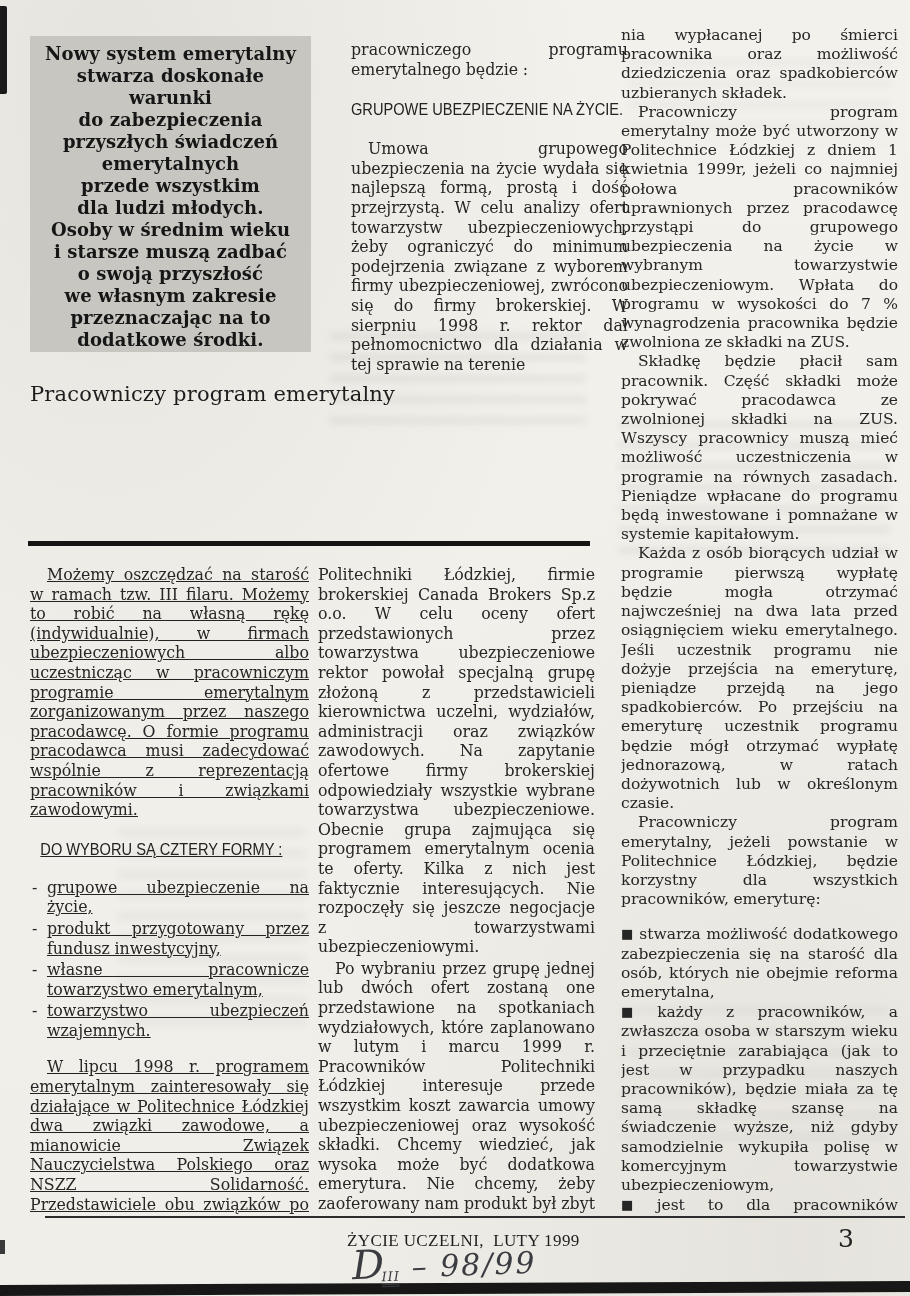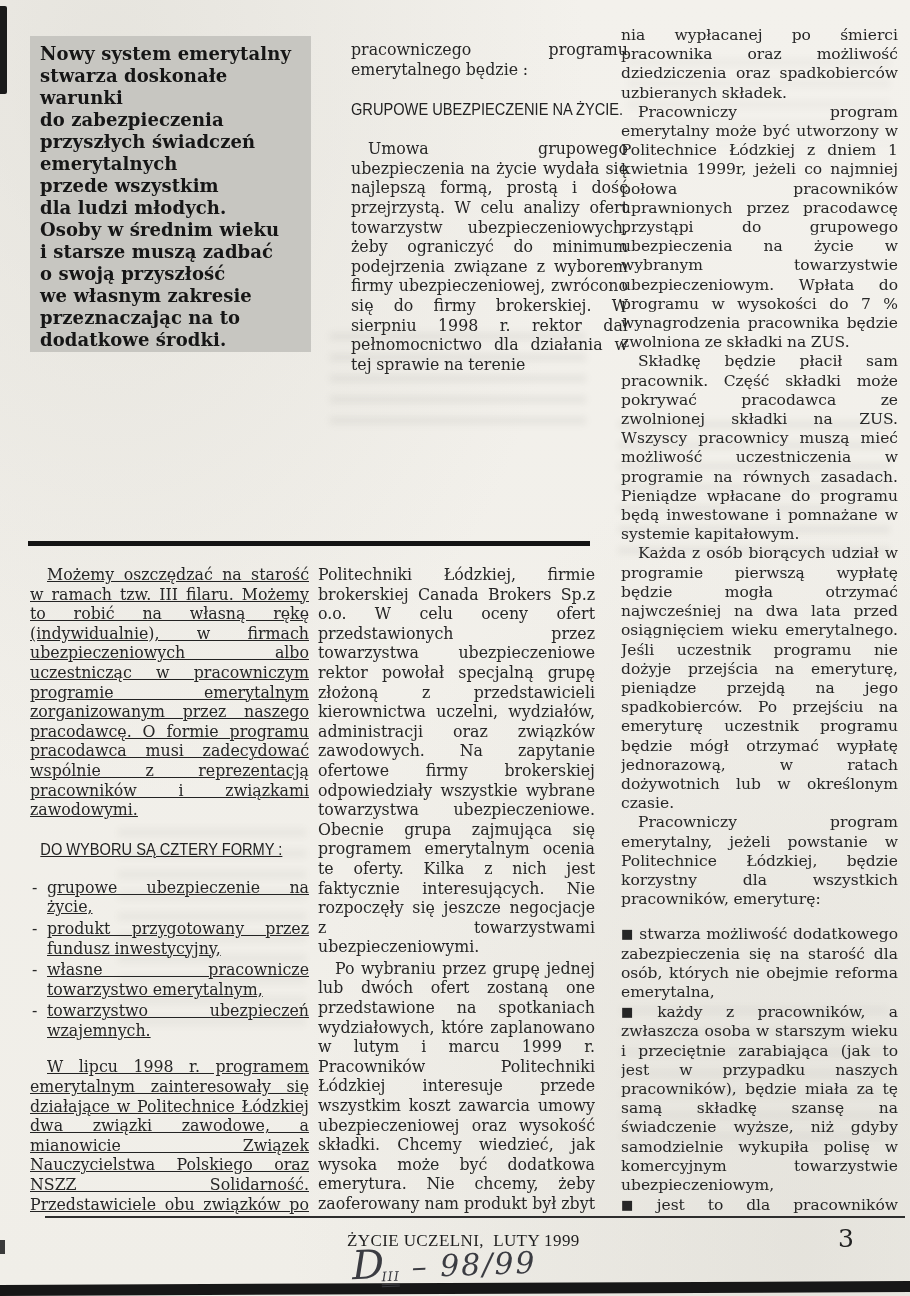--- a/index.html
+++ b/index.html
@@ -19,21 +19,21 @@
   .smudge{position:absolute;pointer-events:none;
     background:repeating-linear-gradient(180deg, rgba(110,110,104,.16) 0 9px, transparent 9px 21px);
     filter:blur(3px);}
   .s1{left:628px;top:58px;width:262px;height:86px;opacity:.28;}
   .s2{left:330px;top:332px;width:256px;height:96px;opacity:.5;}
   .s3{left:618px;top:420px;width:272px;height:140px;opacity:.45;}
   .s4{left:118px;top:828px;width:188px;height:206px;opacity:.4;}
   .s5{left:620px;top:1006px;width:268px;height:140px;opacity:.3;}
 
   
-  .lead-box{position:absolute;left:30px;top:36px;width:281px;height:316px;background:#c7c6c1;box-sizing:border-box;padding:7px 10px 0 10px;}
+  .lead-box{position:absolute;left:30px;top:36px;width:281px;height:316px;background:#c7c6c1;box-sizing:border-box;padding:7px 10px 0 10px;text-align:center;}
   .lead-text{font-weight:bold;font-size:18px;line-height:22px;color:#161616;white-space:pre-line;letter-spacing:.1px;}
 
   
   .col{position:absolute;}
   .body-p{margin:0;text-align:justify;font-size:15.8px;line-height:19.6px;color:#262626;word-spacing:-.4px;}
   .ind{text-indent:17px;}
   .sans-heading{font-family:"Liberation Sans", sans-serif;font-weight:400;font-size:17px;color:#222;
     transform:scaleX(.86);transform-origin:left center;white-space:nowrap;margin:0;}
 
   .col-mid-top{left:318px;top:40px;width:277px;margin-left:33px;}
@@ -113,20 +113,21 @@
     <p class="body-p ind">Każda z osób biorących udział w programie pierwszą wypłatę będzie mogła otrzymać najwcześniej na dwa lata przed osiągnięciem wieku emerytalnego. Jeśli uczestnik programu nie dożyje przejścia na emeryturę, pieniądze przejdą na jego spadkobierców. Po przejściu na emeryturę uczestnik programu będzie mógł otrzymać wypłatę jednorazową, w ratach dożywotnich lub w określonym czasie.</p>
     <p class="body-p ind">Pracowniczy program emerytalny, jeżeli powstanie w Politechnice Łódzkiej, będzie korzystny dla wszystkich pracowników, emeryturę:</p>
     <div class="bullets">
       <p class="body-p"><span class="bullet-marker">■</span><span>stwarza możliwość dodatkowego zabezpieczenia się na starość dla osób, których nie obejmie reforma emerytalna,</span></p>
       <p class="body-p"><span class="bullet-marker">■</span><span>każdy z pracowników, a zwłaszcza osoba w starszym wieku i przeciętnie zarabiająca (jak to jest w przypadku naszych pracowników), będzie miała za tę samą składkę szansę na świadczenie wyższe, niż gdyby samodzielnie wykupiła polisę w komercyjnym towarzystwie ubezpieczeniowym,</span></p>
       <p class="body-p"><span class="bullet-marker">■</span><span>jest to dla pracowników możliwość planowania własnej przyszłości związanej z Politechniką Łódzką.</span></p>
     </div>
 
   </div>
 
+  <div class="kicker">Pracowniczy program emerytalny</div>
   <h1 class="headline">
   </h1>
   <div class="rule-thick"></div>
 
   <div class="col col-left-body">
     <p class="body-p ind">Możemy oszczędzać na starość w ramach tzw. III filaru. Możemy to robić na własną rękę (indywidualnie), w firmach ubezpieczeniowych albo uczestnicząc w pracowniczym programie emerytalnym zorganizowanym przez naszego pracodawcę. O formie programu pracodawca musi zadecydować wspólnie z reprezentacją pracowników i związkami zawodowymi.</p>
     <h3 class="sans-heading">DO WYBORU SĄ CZTERY FORMY :</h3>
     <div class="dash-list">
       <p class="dash-item"><span class="dash">-</span><span>grupowe ubezpieczenie na życie,</span></p>
       <p class="dash-item"><span class="dash">-</span><span>produkt przygotowany przez fundusz inwestycyjny,</span></p>

